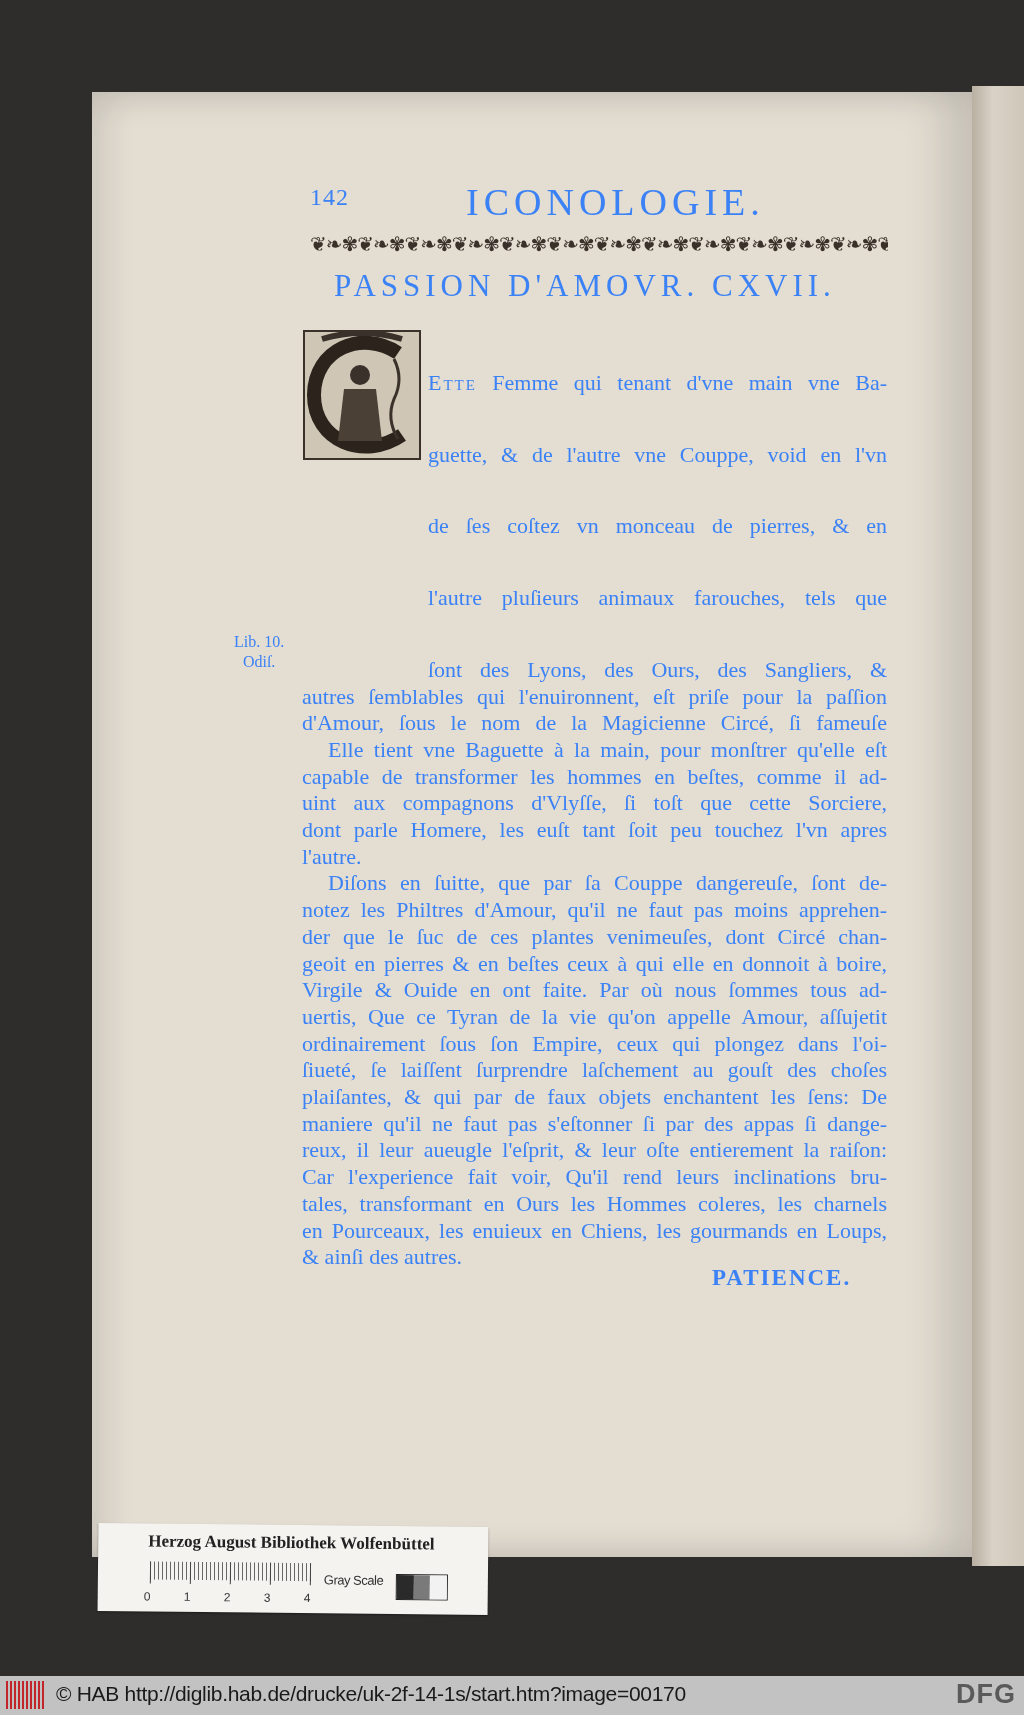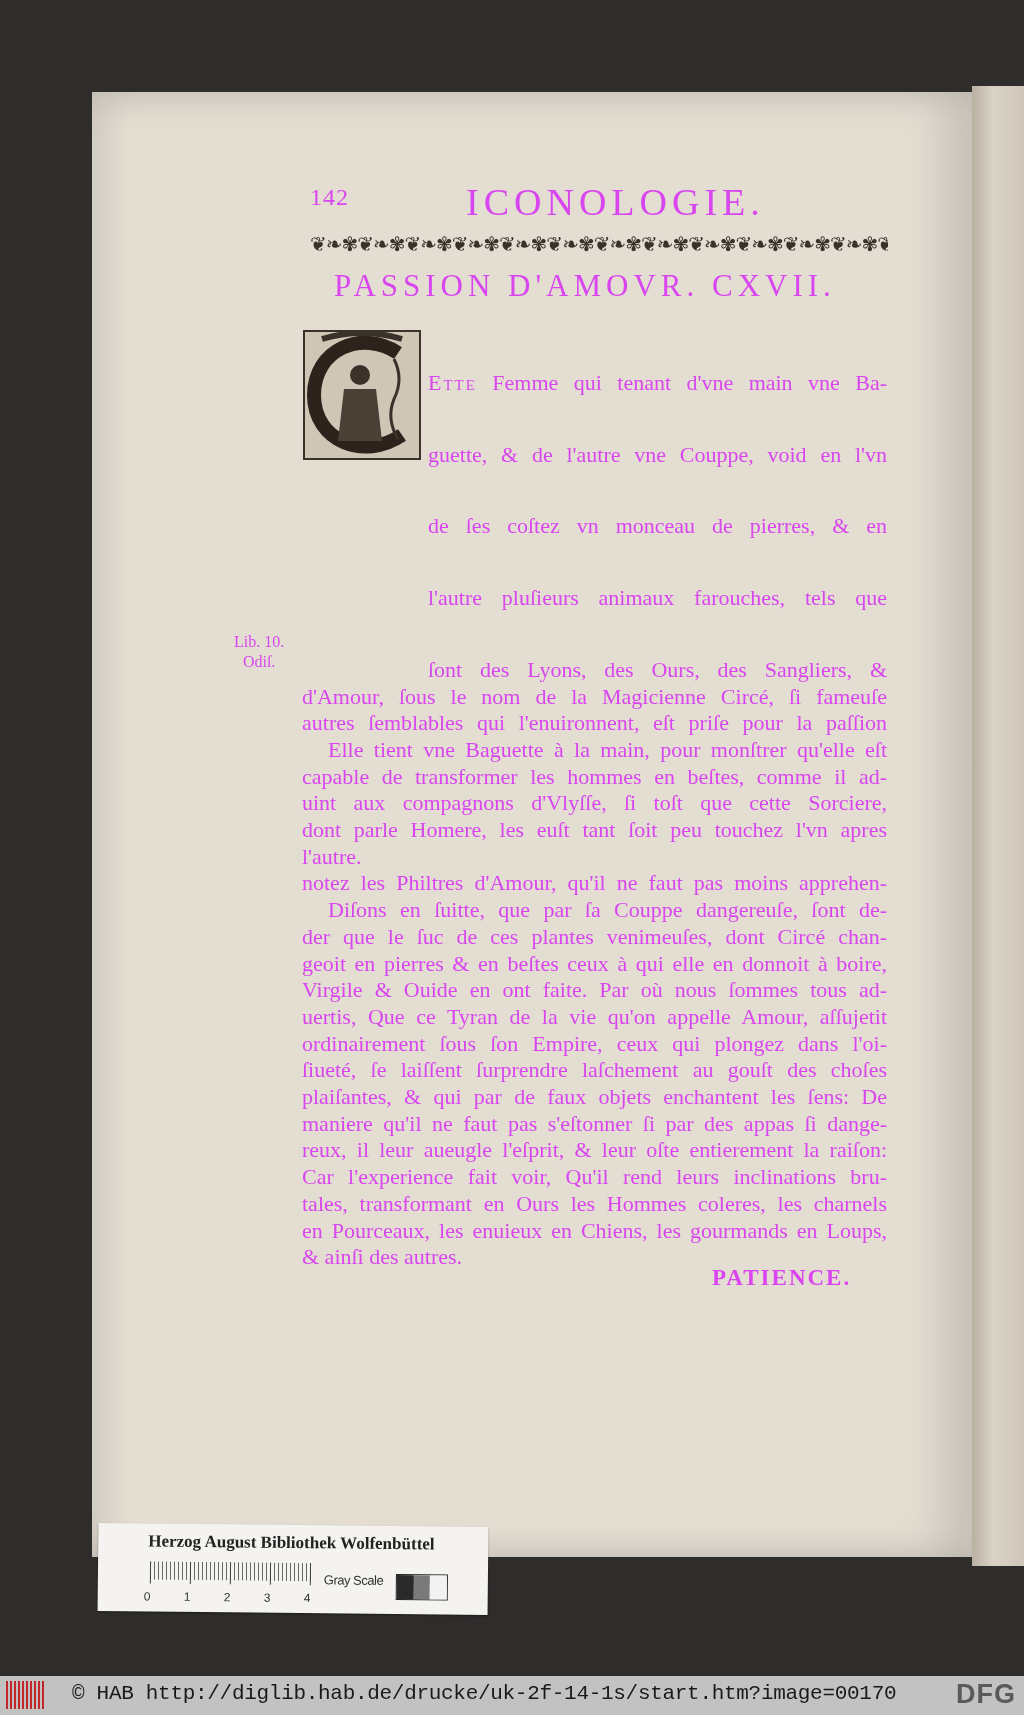--- a/index.html
+++ b/index.html
@@ -1,21 +1,21 @@
 <!DOCTYPE html>
 <html><head>
 <meta charset="utf-8">
 <style>
   html,body{margin:0;padding:0;}
   body{width:1024px;height:1715px;background:#2f2d2c;position:relative;overflow:hidden;font-family:"Liberation Serif",serif;}
   .page{position:absolute;left:92px;top:92px;width:880px;height:1465px;background:#e3ddd2;
         box-shadow:inset 18px 0 30px rgba(0,0,0,0.08), inset -30px 0 40px rgba(0,0,0,0.12);}
   .page-edge-left{position:absolute;left:92px;top:92px;width:14px;height:1465px;background:linear-gradient(90deg,#cfc8bb,#e3ddd2);}
   .next-page{position:absolute;left:972px;top:86px;width:52px;height:1480px;background:linear-gradient(90deg,#b9b0a2,#d9d2c6 40%,#cfc7b9);}
-  .ink{color:#d946ef;}
+  .ink{color:#3b82f6;}
   .running-head{position:absolute;top:180px;left:310px;width:580px;height:40px;}
   .folio{position:absolute;left:0;top:4px;font-size:24px;letter-spacing:1px;}
   .head-title{position:absolute;left:156px;top:0;font-size:38px;letter-spacing:5px;}
   .fleuron{position:absolute;top:232px;left:310px;width:578px;height:24px;font-size:20px;letter-spacing:-1px;overflow:hidden;white-space:nowrap;color:#3a322a;}
   .chapter-title{position:absolute;top:268px;left:334px;font-size:31px;letter-spacing:5px;}
   .body-text{position:absolute;left:302px;top:325px;width:585px;font-size:22px;line-height:26.7px;}
   .line{display:block;white-space:nowrap;text-align:justify;text-align-last:justify;}
   .line.last{text-align-last:left;}
   .indent{padding-left:26px;}
   .dropcap-area{padding-left:126px;margin-top:45px;}
@@ -30,21 +30,21 @@
     background:repeating-linear-gradient(90deg,#666 0 1px,transparent 1px 4px);}
   .ruler-major{position:absolute;top:0;width:1px;height:22px;background:#444;}
   .ruler-nums{position:absolute;left:46px;top:66px;width:190px;font-family:"Liberation Sans",sans-serif;font-size:12px;color:#333;}
   .ruler-nums span{position:absolute;}
   .gray-label{position:absolute;left:226px;top:47px;font-family:"Liberation Sans",sans-serif;font-size:13px;color:#333;letter-spacing:-0.5px;}
   .gray-swatches{position:absolute;left:298px;top:48px;width:50px;height:24px;border:1px solid #222;display:flex;}
   .gray-swatches div{flex:1;}
   .footer{position:absolute;left:0;top:1676px;width:1024px;height:39px;background:#c2c2c2;}
   .footer-logo{position:absolute;left:6px;top:5px;width:40px;height:28px;
     background:repeating-linear-gradient(90deg,#c0262a 0 2px,transparent 2px 4px);}
-  .footer-text{position:absolute;left:72px;top:6px;font-family:Liberation Mono, monospace;font-size:21px;color:#1a1a1a;letter-spacing:-0.3px;}
+  .footer-text{position:absolute;left:56px;top:6px;font-family:Liberation Sans, sans-serif;font-size:21px;color:#1a1a1a;letter-spacing:-0.3px;}
   .footer-dfg{position:absolute;right:8px;top:3px;font-family:"Liberation Sans",sans-serif;font-size:27px;font-weight:bold;color:#5a5a5a;letter-spacing:1px;}
 </style>
 </head>
 <body>
 
 <div class="page-edge-left"></div>
 <div class="page"></div>
 <div class="next-page"></div>
 
 <div class="running-head ink">
@@ -64,33 +64,33 @@
     <path d="M42 60 L74 60 L80 112 L36 112 Z" fill="#4a4036"></path>
     <path d="M20 10 Q60 -2 100 10" stroke="#3a322a" stroke-width="6" fill="none"></path>
     <path d="M92 30 q10 20 0 40 q-8 20 4 40" stroke="#3a322a" stroke-width="3" fill="none"></path>
   </svg>
   <div>
     <span class="line dropcap-area"><span class="smallcaps">Ette</span><span> Femme qui tenant d'vne main vne Ba-</span></span>
     <span class="line dropcap-area">guette, &amp; de l'autre vne Couppe, void en l'vn</span>
     <span class="line dropcap-area">de ſes coſtez vn monceau de pierres, &amp; en</span>
     <span class="line dropcap-area">l'autre pluſieurs animaux farouches, tels que</span>
     <span class="line dropcap-area">ſont des Lyons, des Ours, des Sangliers, &amp;</span>
+    <span class="line">autres ſemblables qui l'enuironnent, eſt priſe pour la paſſion</span>
     <span class="line">d'Amour, ſous le nom de la Magicienne Circé, ſi fameuſe</span>
-    <span class="line">autres ſemblables qui l'enuironnent, eſt priſe pour la paſſion</span>
   </div>
   <div>
     <span class="line indent">Elle tient vne Baguette à la main, pour monſtrer qu'elle eſt</span>
     <span class="line">capable de transformer les hommes en beſtes, comme il ad-</span>
     <span class="line">uint aux compagnons d'Vlyſſe, ſi toſt que cette Sorciere,</span>
     <span class="line">dont parle Homere, les euſt tant ſoit peu touchez l'vn apres</span>
     <span class="line last">l'autre.</span>
   </div>
   <div>
+    <span class="line indent">Diſons en ſuitte, que par ſa Couppe dangereuſe, ſont de-</span>
     <span class="line">notez les Philtres d'Amour, qu'il ne faut pas moins apprehen-</span>
-    <span class="line indent">Diſons en ſuitte, que par ſa Couppe dangereuſe, ſont de-</span>
     <span class="line">der que le ſuc de ces plantes venimeuſes, dont Circé chan-</span>
     <span class="line">geoit en pierres &amp; en beſtes ceux à qui elle en donnoit à boire,</span>
     <span class="line">Virgile &amp; Ouide en ont faite. Par où nous ſommes tous ad-</span>
     <span class="line">uertis, Que ce Tyran de la vie qu'on appelle Amour, aſſujetit</span>
     <span class="line">ordinairement ſous ſon Empire, ceux qui plongez dans l'oi-</span>
     <span class="line">ſiueté, ſe laiſſent ſurprendre laſchement au gouſt des choſes</span>
     <span class="line">plaiſantes, &amp; qui par de faux objets enchantent les ſens: De</span>
     <span class="line">maniere qu'il ne faut pas s'eſtonner ſi par des appas ſi dange-</span>
     <span class="line">reux, il leur aueugle l'eſprit, &amp; leur oſte entierement la raiſon:</span>
     <span class="line">Car l'experience fait voir, Qu'il rend leurs inclinations bru-</span>

